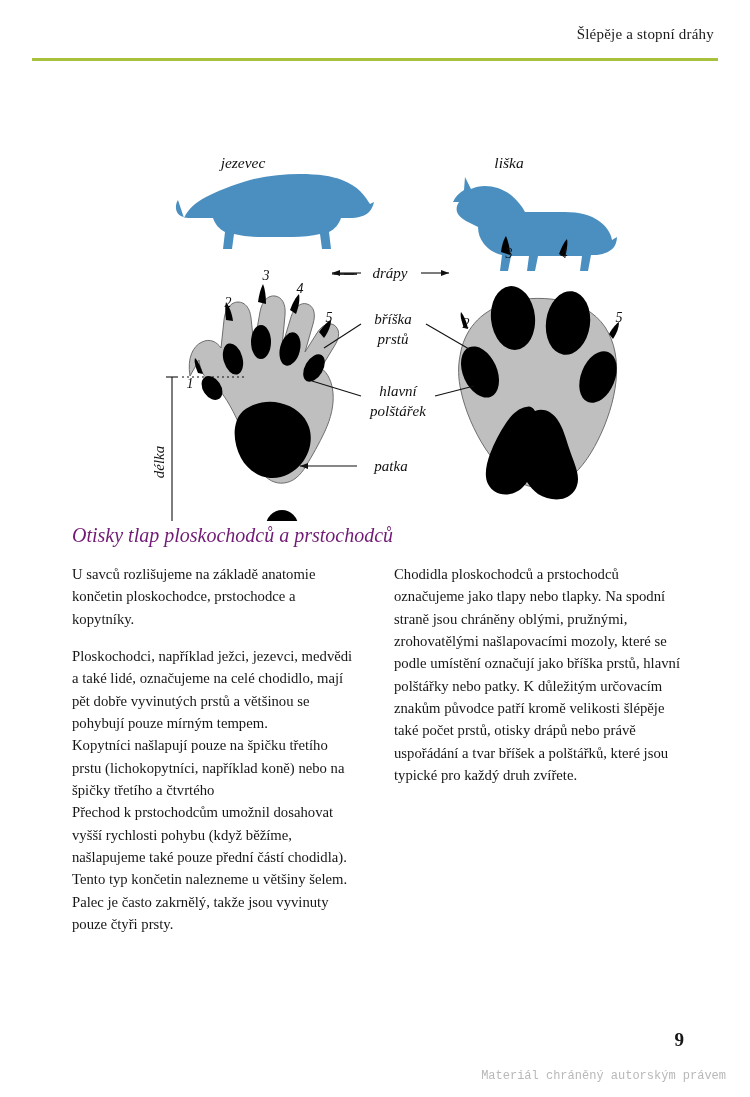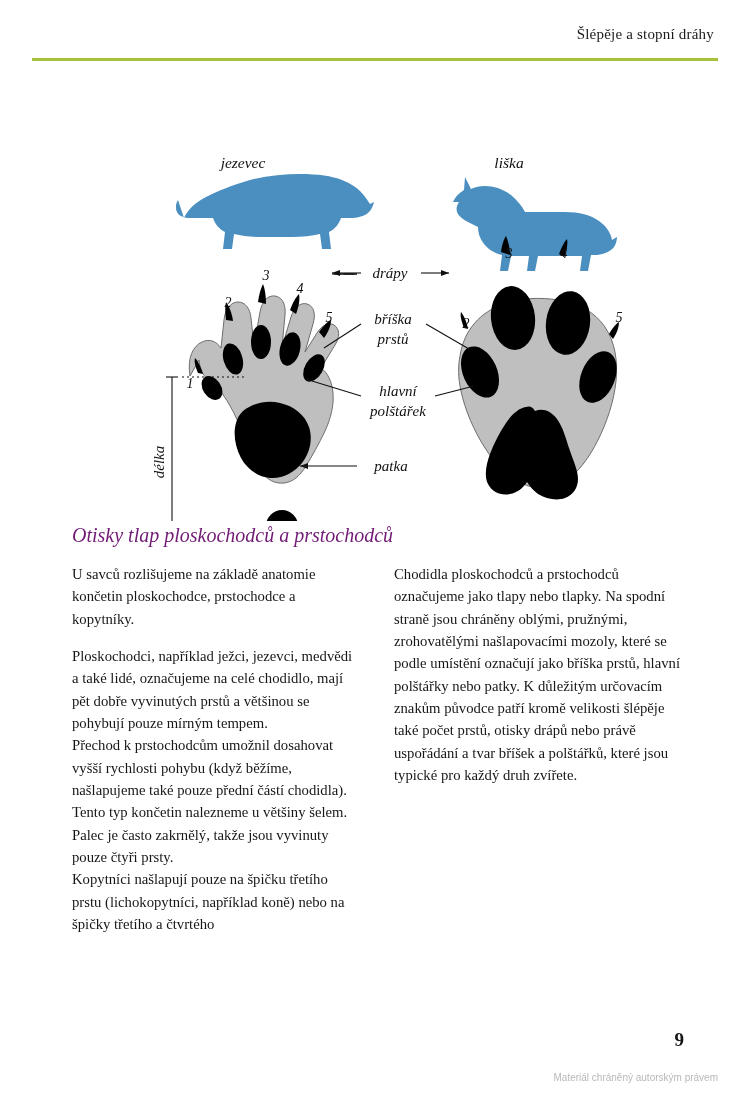--- a/index.html
+++ b/index.html
@@ -78,25 +78,25 @@
   
   .page-number {
     position: absolute;
     right: 66px;
     bottom: 46px;
     font-size: 19px;
     font-weight: bold;
   }
   .copyright {
     position: absolute;
-    right: 32px;
+    right: 24px;
     bottom: 14px;
-    font-size: 10px;
+    font-size: 12px;
     color: #b8b8b8;
-    font-family: Liberation Sans, sans-serif;
+    font-family: Liberation Mono, monospace;
   }
 
   
   .svg-label { font-family: "Liberation Serif", serif; font-style: italic; font-size: 15px; fill: #111; }
   .svg-num   { font-family: "Liberation Serif", serif; font-style: italic; font-size: 14px; fill: #111; }
   .svg-animal{ font-family: "Liberation Serif", serif; font-style: italic; font-size: 15.5px; fill: #111; }
 </style>
 </head>
 <body>
 
@@ -307,22 +307,22 @@
     <text class="svg-label" x="379" y="405" text-anchor="middle">patka</text>
   </svg>
 </div>
 
 <div class="fig-caption">Otisky tlap ploskochodců a prstochodců</div>
 
 <div class="columns">
   <div class="col" id="col-left">
       <p><span>U savců rozlišujeme na základě anatomie končetin ploskochodce, prstochodce a kopytníky.</span></p>
       <p class="nogap"><b>Ploskochodci</b><span>, například ježci, jezevci, medvědi a také lidé, označujeme na celé chodidlo, mají pět dobře vyvinutých prstů a většinou se pohybují pouze mírným tempem.</span></p>
+      <p class="nogap"><b>Kopytníci</b><span> našlapují pouze na špičku třetího prstu (lichokopytníci, například koně) nebo na špičky třetího a čtvrtého</span></p>
       <p class="nogap"><span>Přechod k </span><b>prstochodcům</b><span> umožnil dosahovat vyšší rychlosti pohybu (když běžíme, našlapujeme také pouze přední částí chodidla). Tento typ končetin nalezneme u většiny šelem. Palec je často zakrnělý, takže jsou vyvinuty pouze čtyři prsty.</span></p>
-      <p class="nogap"><b>Kopytníci</b><span> našlapují pouze na špičku třetího prstu (lichokopytníci, například koně) nebo na špičky třetího a čtvrtého</span></p>
     </div>
   <div class="col" id="col-right">
       <p class="nogap"><span>Chodidla ploskochodců a prstochodců označujeme jako </span><b>tlapy</b><span> nebo </span><b>tlapky</b><span>. Na spodní straně jsou chráněny oblými, pružnými, zrohovatělými našlapovacími mozoly, které se podle umístění označují jako </span><b>bříška prstů</b><span>, </span><b>hlavní polštářky</b><span> nebo </span><b>patky</b><span>. K důležitým určovacím znakům původce patří kromě velikosti šlépěje také počet prstů, otisky drápů nebo právě uspořádání a tvar bříšek a polštářků, které jsou typické pro každý druh zvířete.</span></p>
     </div>
 </div>
 
 <div class="page-number">9</div>
 <div class="copyright">Materiál chráněný autorským právem</div>
 
 </body></html>

